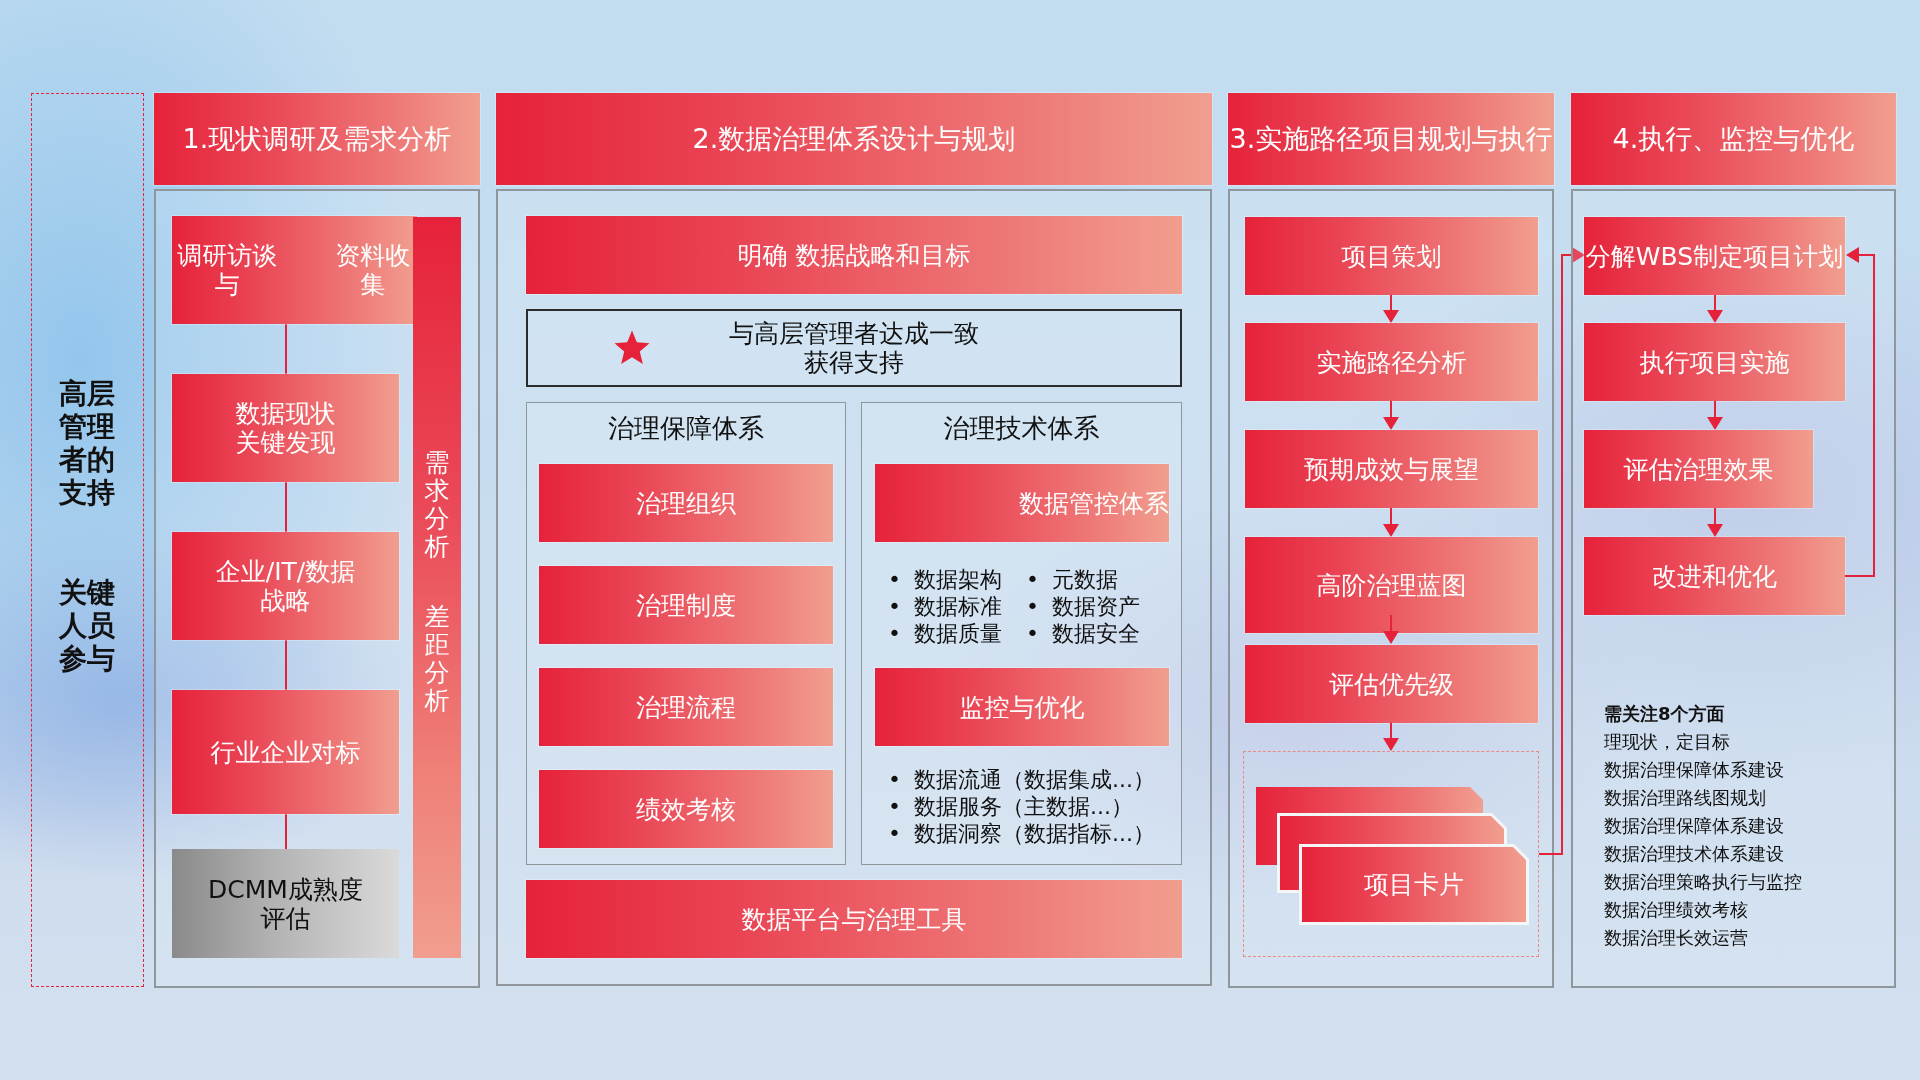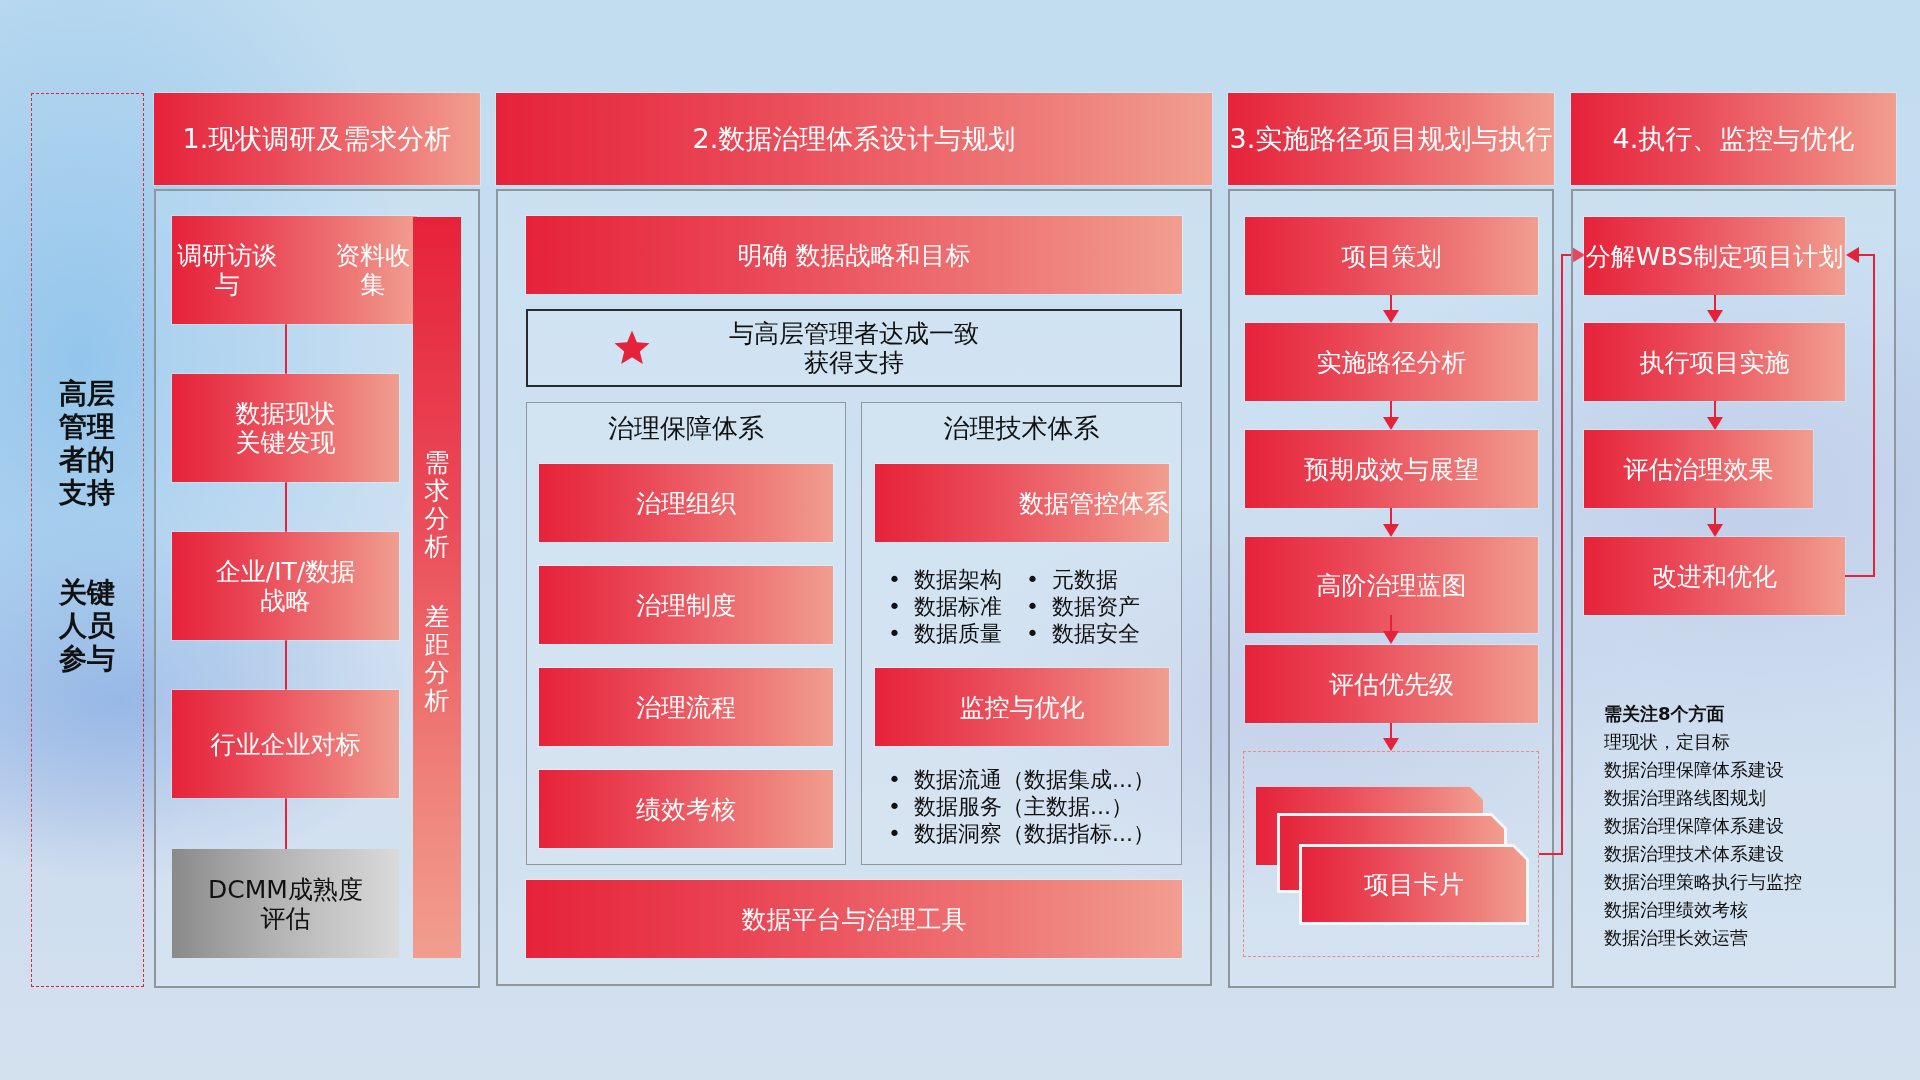--- a/index.html
+++ b/index.html
@@ -94,21 +94,21 @@
   <span>资料收集</span>
 </div>
 <div class="abs red box" style="left:172px; top:374px; width:227px; height:108px; flex-direction:column;">
   <span>数据现状</span>
   <span>关键发现</span>
 </div>
 <div class="abs red box" style="left:172px; top:532px; width:227px; height:108px; flex-direction:column;">
   <span>企业/IT/数据</span>
   <span>战略</span>
 </div>
-<div class="abs red box" style="left:172px; top:690px; width:227px; height:108px; flex-direction:column;">
+<div class="abs red box" style="left:172px; top:690px; width:227px; height:124px; flex-direction:column;">
   <span>行业企业对标</span>
 </div>
 <div class="abs grey box" style="left:172px; top:849px; width:227px; height:109px; flex-direction:column;">
   <span>DCMM成熟度</span>
   <span>评估</span>
 </div>
 
 <div class="abs" style="left:413px; top:217px; width:48px; height:741px; background:linear-gradient(180deg,#e6223a 0%,#ea4a58 40%,#ef8078 75%,#f19e8f 100%);">
   <div class="vert-text" style="position:absolute; top:232px; left:0;">
     <span>需</span>

